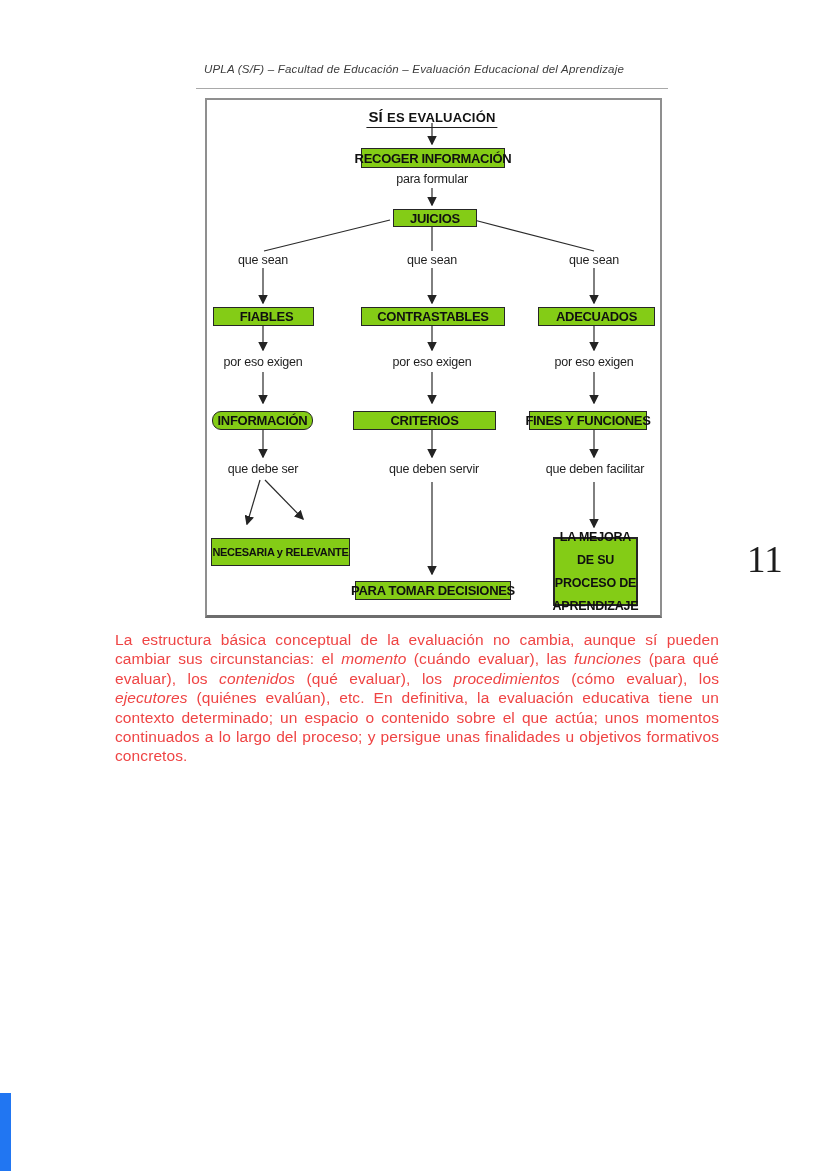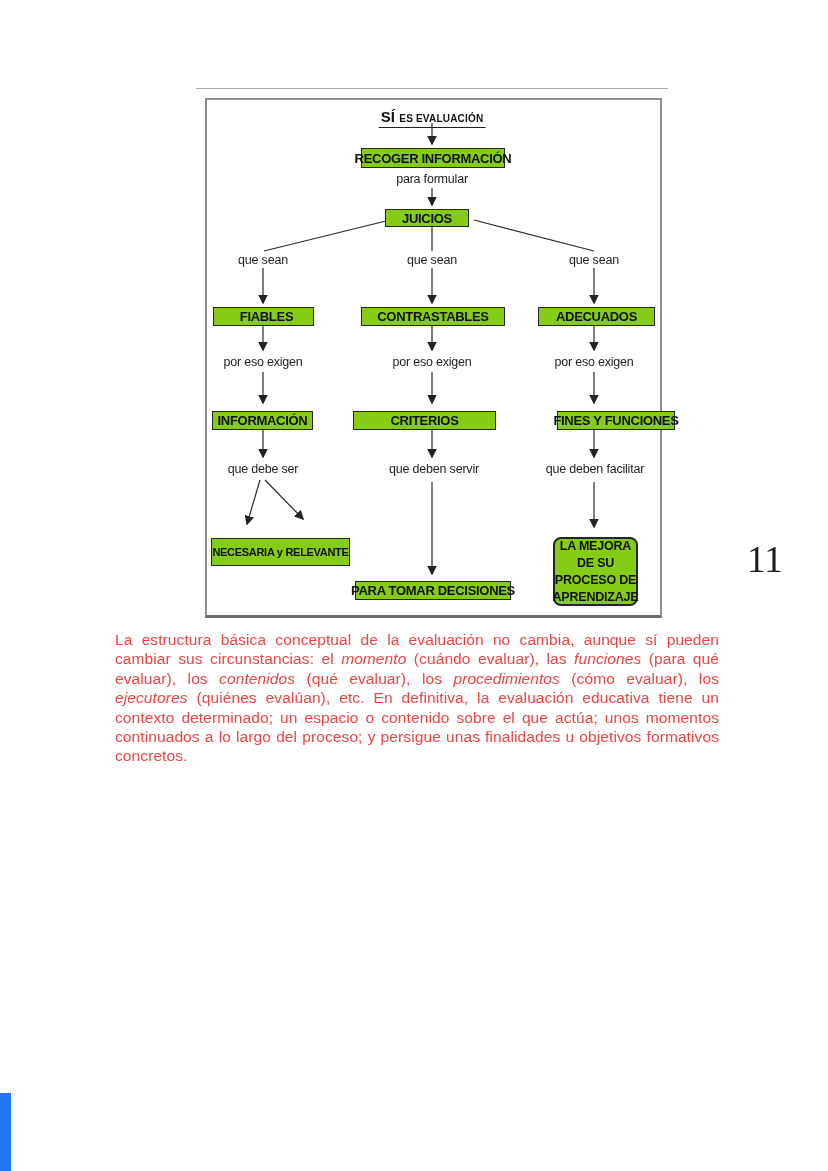--- a/index.html
+++ b/index.html
@@ -23,30 +23,30 @@
     position:absolute; left:205px; top:98px; width:457px; height:520px;
     border:2px solid #8f8f8f; border-bottom:3px solid #6d6d6d; background:#fff;
   }
   .diagram svg { position:absolute; left:0; top:0; }
   .dg-title {
     position:absolute; left:225px; top:8px; transform:translateX(-50%);
     white-space:nowrap; border-bottom:1.6px solid #1f1f1f; padding:0 2px 1px;
     color:#111; font-weight:bold;
   }
   .dg-title .big { font-size:15px; }
-  .dg-title .small { font-size:10px; letter-spacing:.2px; }
+  .dg-title .small { font-size:13px; letter-spacing:.2px; }
   .node {
     position:absolute; background:#84cc16; border:1.5px solid #262626;
     display:flex; align-items:center; justify-content:center;
     font-weight:bold; font-size:13px; color:#101010; letter-spacing:-0.3px;
     white-space:nowrap;
   }
   .node.multi {
-    white-space:pre-line; text-align:center; font-size:12.5px; line-height:17px;
-    border-width:2px; letter-spacing:-0.2px;border-radius:8px;
+    white-space:pre-line; text-align:center; font-size:12.5px; line-height:23px;
+    border-width:2px; letter-spacing:-0.2px;
   }
   .lbl {
     position:absolute; transform:translateX(-50%); white-space:nowrap;
     font-size:12.5px; color:#1e1e1e; letter-spacing:-0.2px;
   }
   
   .page-number {
     position:absolute; left:747px; top:538px;
     font-family:"Liberation Serif", serif; font-size:37px; color:#1c1c1c;
   }
@@ -61,20 +61,21 @@
   .accent-bar {
     position:absolute; left:0; top:1093px; width:11px; height:78px;
     background:#2176f2;
   }
 </style>
 </head>
 <body>
 
 <div class="page">
 
+  <div class="doc-header">UPLA (S/F) – Facultad de Educación – Evaluación Educacional del Aprendizaje</div>
   <div class="scan-edge"></div>
 
   <div class="diagram">
 
     <svg width="453" height="515" viewBox="0 0 453 515" aria-hidden="true">
       <defs>
         <marker id="ah" viewBox="0 0 10 10" refX="8.5" refY="5" markerWidth="8" markerHeight="8" orient="auto-start-reverse">
           <path d="M0,0 L10,5 L0,10 z" fill="#232323"></path>
         </marker>
       </defs>
@@ -115,37 +116,37 @@
 
     <div class="dg-title">
       <span class="big">SÍ</span>
       <span class="small">ES EVALUACIÓN</span>
     </div>
 
     <div class="node" style="left:154px; top:48px; width:144px; height:20px;">RECOGER INFORMACIÓN</div>
 
     <div class="lbl" style="left:225px; top:72px;">para formular</div>
 
-    <div class="node" style="left:178px; top:109px; width:84px; height:18px;">JUICIOS</div>
+    <div class="node" style="left:186px; top:109px; width:84px; height:18px;">JUICIOS</div>
 
     <div class="lbl" style="left:56px;  top:153px;">que sean</div>
     <div class="lbl" style="left:225px; top:153px;">que sean</div>
     <div class="lbl" style="left:387px; top:153px;">que sean</div>
 
     <div class="node" style="left:6px;   top:207px; width:101px; height:19px;padding-left:6px;">FIABLES</div>
     <div class="node" style="left:154px; top:207px; width:144px; height:19px;">CONTRASTABLES</div>
     <div class="node" style="left:331px; top:207px; width:117px; height:19px;">ADECUADOS</div>
 
     <div class="lbl" style="left:56px;  top:255px;">por eso exigen</div>
     <div class="lbl" style="left:225px; top:255px;">por eso exigen</div>
     <div class="lbl" style="left:387px; top:255px;">por eso exigen</div>
 
-    <div class="node" style="left:5px;   top:311px; width:101px; height:19px;">INFORMACIÓN</div>
+    <div class="node" style="left:5px;   top:311px; width:101px; height:19px;border-radius:9px;">INFORMACIÓN</div>
     <div class="node" style="left:146px; top:311px; width:143px; height:19px;">CRITERIOS</div>
-    <div class="node" style="left:350px; top:311px; width:118px; height:19px;">FINES Y FUNCIONES</div>
+    <div class="node" style="left:322px; top:311px; width:118px; height:19px;">FINES Y FUNCIONES</div>
 
     <div class="lbl" style="left:56px;  top:362px;">que debe ser</div>
     <div class="lbl" style="left:227px; top:362px;">que deben servir</div>
     <div class="lbl" style="left:388px; top:362px;">que deben facilitar</div>
 
     <div class="node" style="left:4px; top:438px; width:139px; height:28px; font-size:11px;">NECESARIA y RELEVANTE</div>
 
     <div class="node" style="left:148px; top:481px; width:156px; height:19px;">PARA TOMAR DECISIONES</div>
 
     <div class="node multi" style="left:346px; top:437px; width:85px; height:69px;">LA MEJORA

